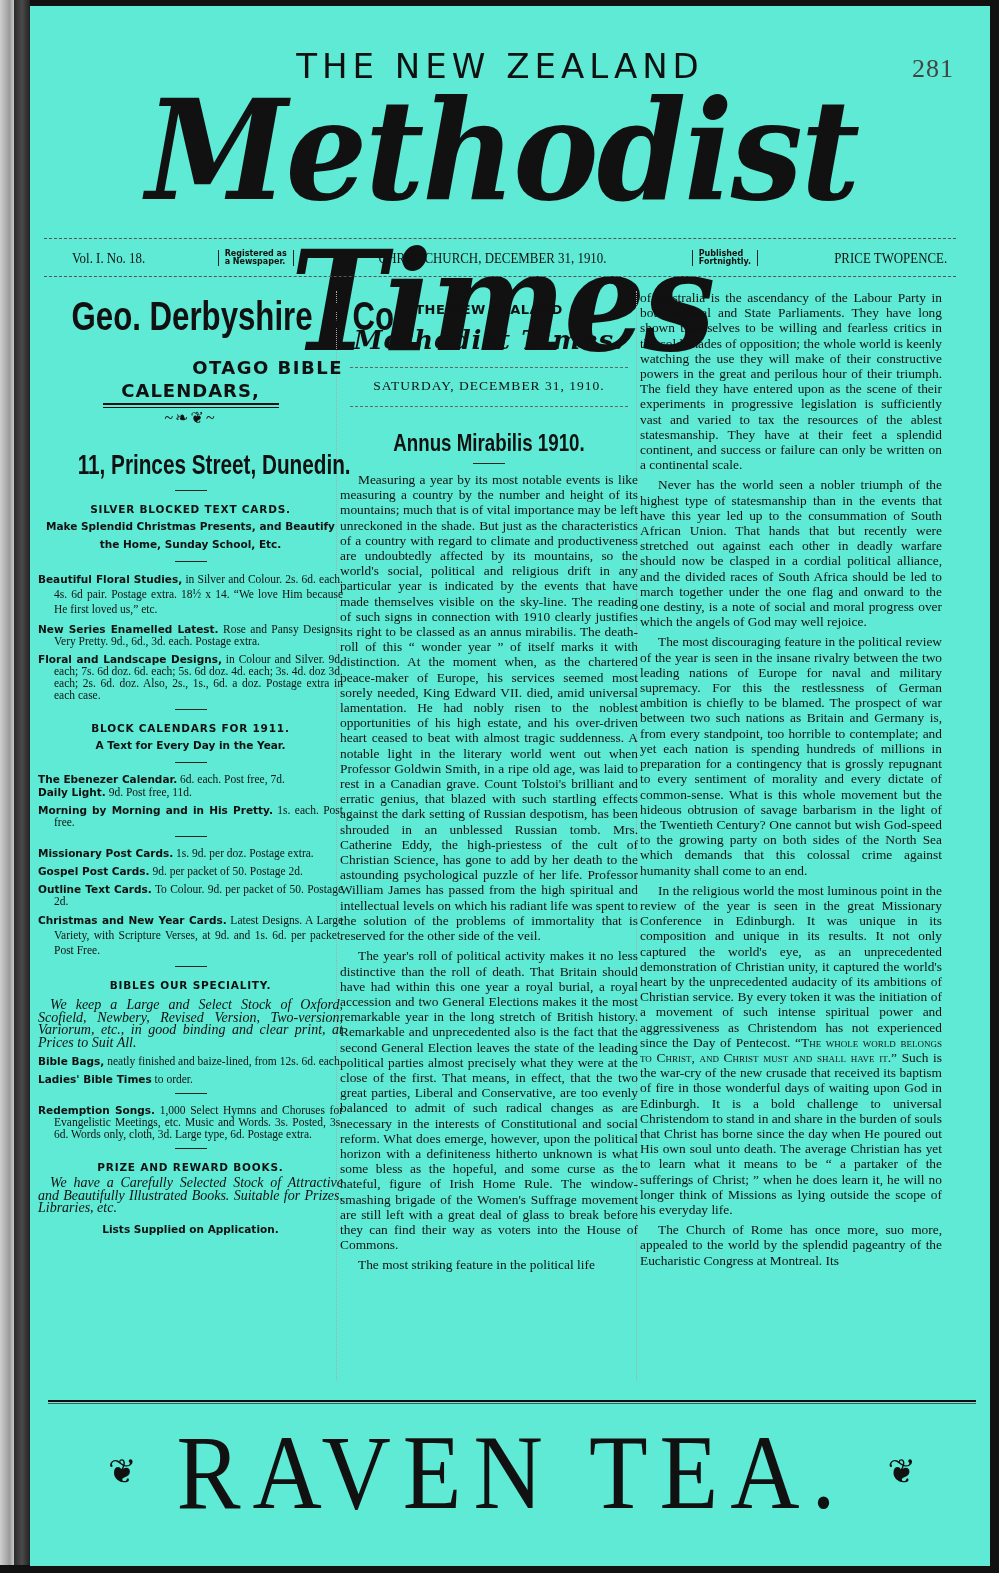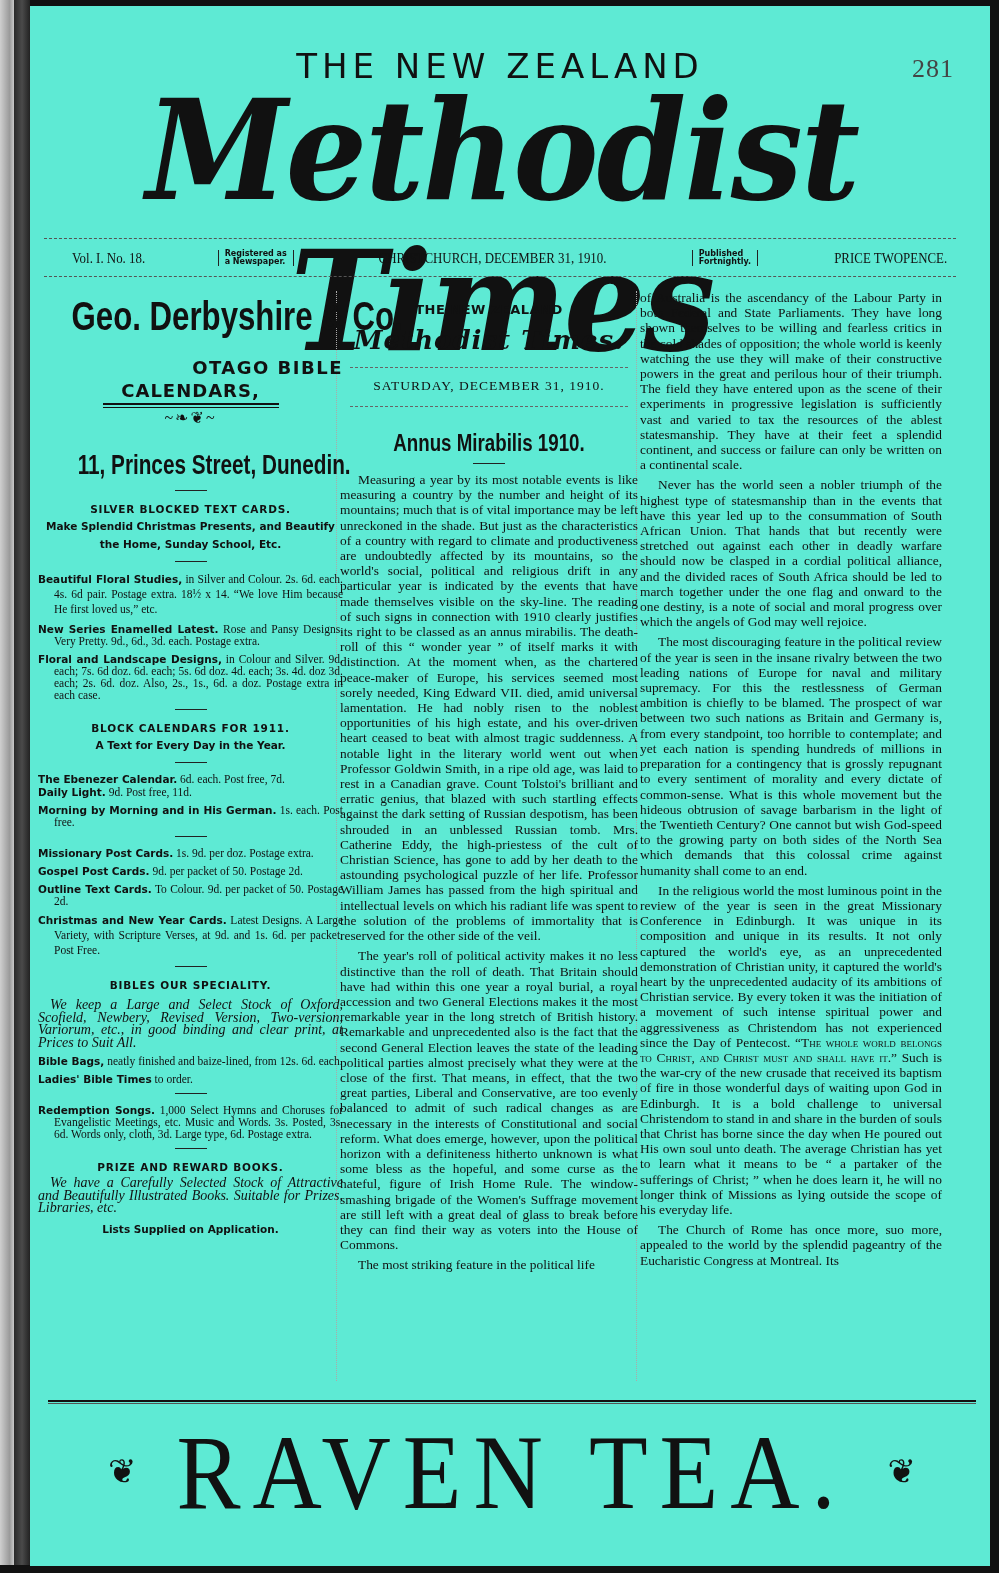--- a/index.html
+++ b/index.html
@@ -119,21 +119,21 @@
     <div class="item tight"><span class="lead">New Series Enamelled Latest.</span><span> Rose and Pansy Designs. Very Pretty. 9d., 6d., 3d. each. Postage extra.</span></div>
     <div class="item tight"><span class="lead">Floral and Landscape Designs,</span><span> in Colour and Silver. 9d. each; 7s. 6d doz. 6d. each; 5s. 6d doz. 4d. each; 3s. 4d. doz 3d. each; 2s. 6d. doz. Also, 2s., 1s., 6d. a doz. Postage extra in each case.</span></div>
     <div class="short-rule"></div>
 
     <div class="sec-head">BLOCK CALENDARS FOR 1911.</div>
     <div class="sec-sub">A Text for Every Day in the Year.</div>
     <div class="short-rule"></div>
 
     <div class="item tight"><span class="lead">The Ebenezer Calendar.</span><span> 6d. each. Post free, 7d.</span></div>
     <div class="item tight" style="margin-top:1px"><span class="lead">Daily Light.</span><span> 9d. Post free, 11d.</span></div>
-    <div class="item tight"><span class="lead">Morning by Morning and in His German.</span><span> 1s. each. Post free.</span></div>
+    <div class="item tight"><span class="lead">Morning by Morning and in His Pretty.</span><span> 1s. each. Post free.</span></div>
     <div class="short-rule"></div>
 
     <div class="item tight"><span class="lead">Missionary Post Cards.</span><span> 1s. 9d. per doz. Postage extra.</span></div>
     <div class="item tight"><span class="lead">Gospel Post Cards.</span><span> 9d. per packet of 50. Postage 2d.</span></div>
     <div class="item tight"><span class="lead">Outline Text Cards.</span><span> To Colour. 9d. per packet of 50. Postage 2d.</span></div>
     <div class="item"><span class="lead">Christmas and New Year Cards.</span><span> Latest Designs. A Large Variety, with Scripture Verses, at 9d. and 1s. 6d. per packet. Post Free.</span></div>
     <div class="short-rule"></div>
 
     <div class="sec-head">BIBLES OUR SPECIALITY.</div>
     <div class="para-l">We keep a Large and Select Stock of Oxford, Scofield, Newbery, Revised Version, Two-version, Variorum, etc., in good binding and clear print, at Prices to Suit All.</div>

